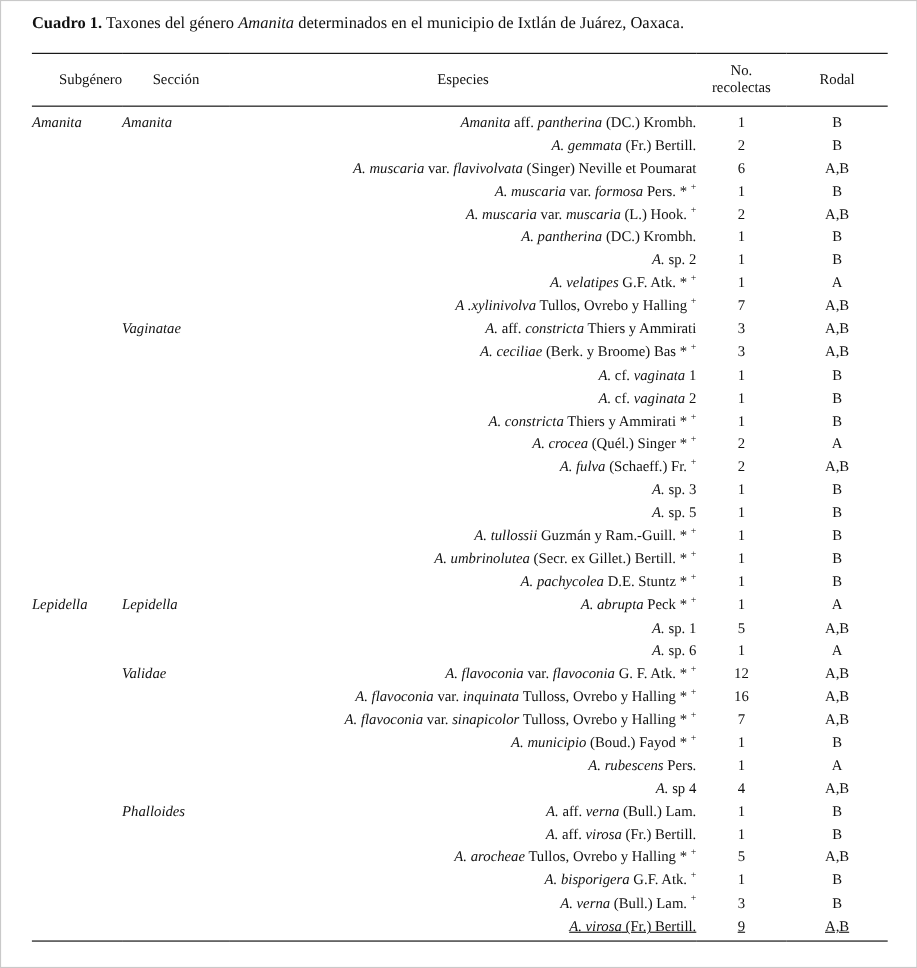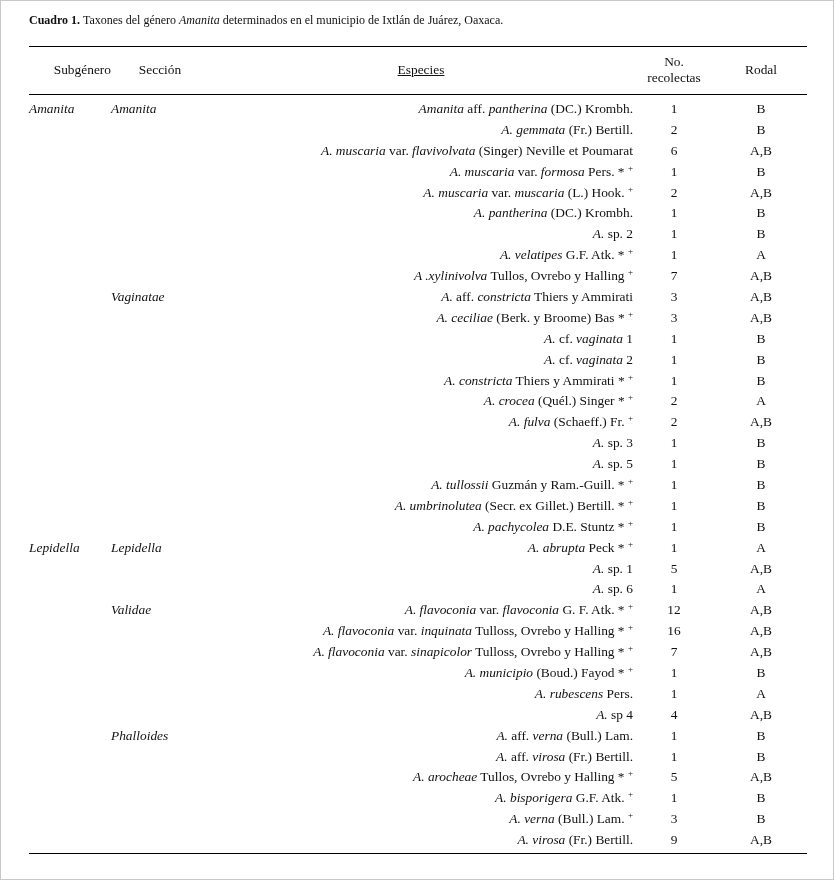--- a/index.html
+++ b/index.html
@@ -12,21 +12,21 @@
   .page {
     position: relative;
     width: 834px; height: 880px;
     box-sizing: border-box;
     padding: 8px 28px 0 28px;
     border: 1px solid #c9c9c9;
     overflow: hidden;
   }
   .it { font-style: italic; }
   sup { font-size: 9px; line-height: 0; }
-  .caption { margin: 4px 0 18px 0; font-size: 12px; }
+  .caption { margin: 4px 0 18px 0; font-size: 15px; }
   .caption b { font-weight: bold; }
   table.taxa {
     border-collapse: collapse;
     table-layout: fixed;
     width: 778px;
     font-size: 13.4px;
   }
   .col-sub { width: 82px; }
   .col-sec { width: 98px; }
   .col-sp  { width: 424px; }
@@ -35,32 +35,32 @@
   thead th {
     font-weight: normal;
     font-size: 13.4px;
     border-top: 1px solid #000;
     border-bottom: 1px solid #000;
     padding: 7px 0 8px 0;
     vertical-align: middle;
   }
   .h-sub { text-align: right; }
   .h-sec { text-align: center; }
-  .h-sp  { text-align: center; text-decoration: underline; }
+  .h-sp  { text-align: center; }
   .h-n   { text-align: center; margin-top: 40px; }
   .h-n .stack { display: block; line-height: 16px; }
   .h-r   { text-align: center; }
   tbody td {
     height: 20.9px;
     padding: 0;
     vertical-align: middle;
     line-height: 15px;
   }
   tbody tr:first-child td { padding-top: 3px; }
-  tbody tr:last-child td { border-bottom: 1px solid #000; padding-bottom: 3px; }
+  tbody tr:last-child td { border-bottom: 1px solid #000; padding-bottom: 3px; text-decoration: underline; }
   .c-sub, .c-sec { text-align: left; }
   .c-sp { text-align: right; }
   .c-n, .c-r { text-align: center; }
   .footnote { margin: 9px 0 0 0; font-size: 12.6px; }
 </style>
 </head>
 <body>
 
 <div class="page">
 

